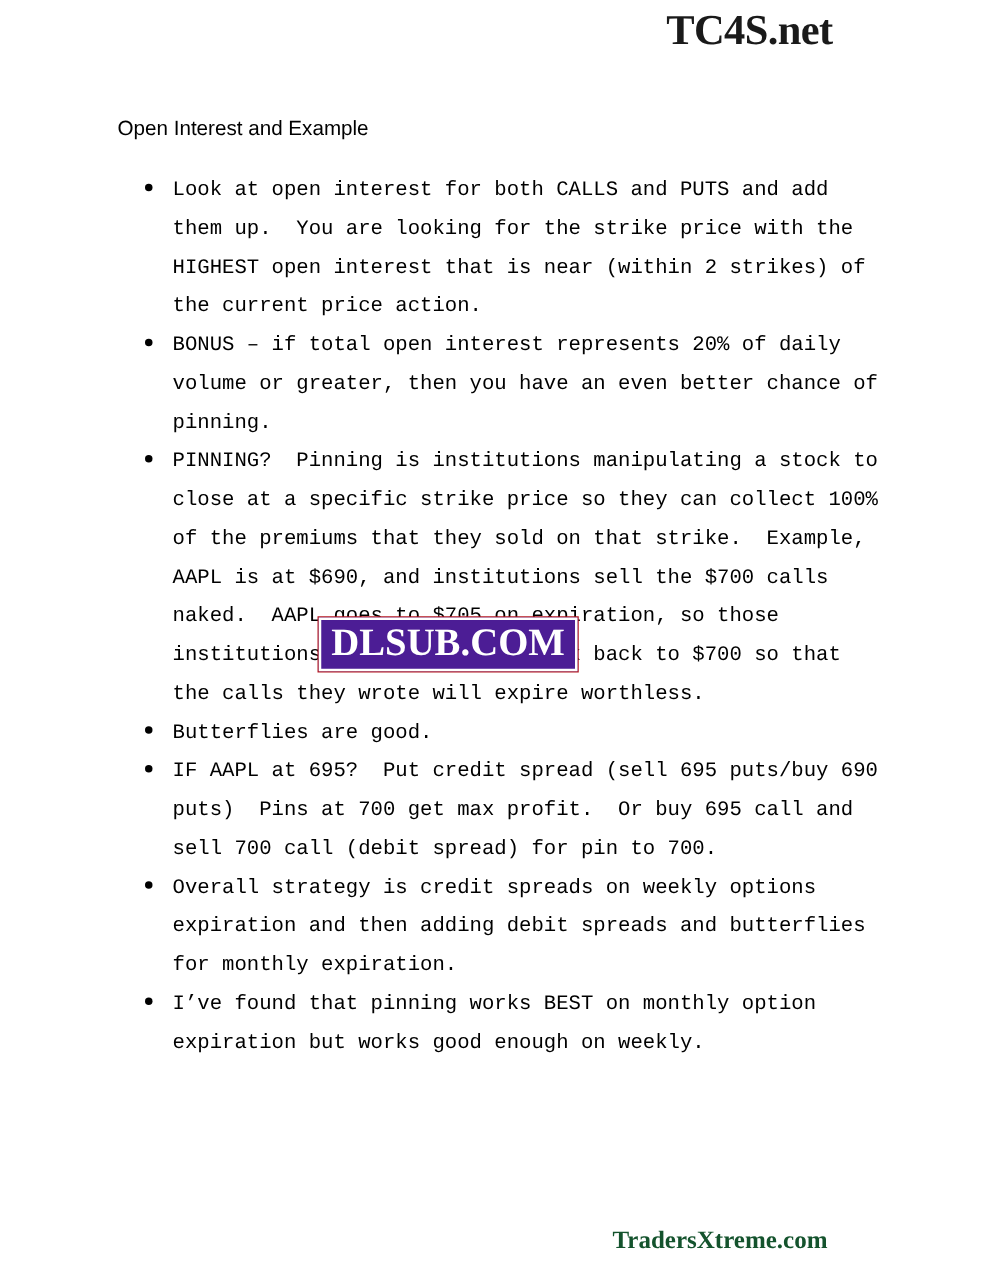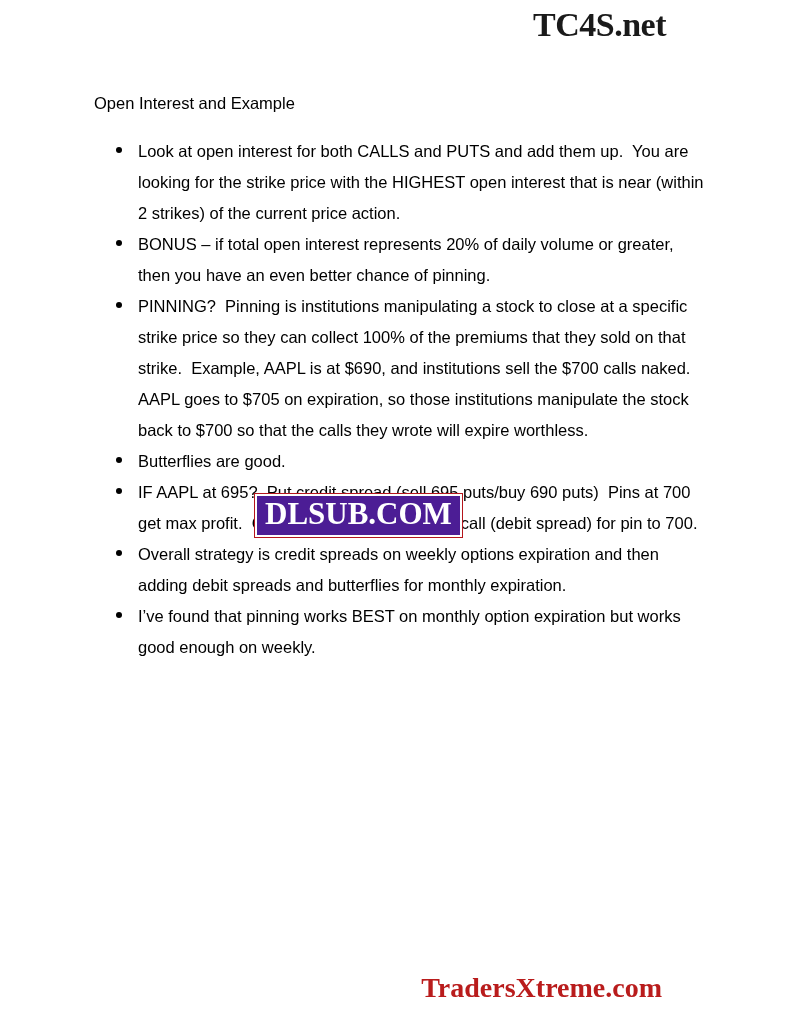--- a/index.html
+++ b/index.html
@@ -43,20 +43,21 @@
   }
   
   .bullet-list {
     position: absolute;
     top: 136px;
     left: 110px;
     width: 600px;
     margin: 0;
     padding: 0;
     list-style: none;
+    font-family: Liberation Mono, monospace;
   }
   .bullet-item {
     position: relative;
     padding-left: 28px;
     margin-bottom: 0px;
     font-size: 16.5px;
     line-height: 31px;
     color: #000000;
   }
   .bullet-item .dot {
@@ -89,22 +90,22 @@
     box-shadow: 0 0 0 1px #b5161c;
     line-height: 1.05;
   }
   
   .footer-logo {
     position: absolute;
     bottom: 22px;
     right: 22px;
     font-family: "Liberation Serif", serif;
     font-weight: bold;
-    font-size: 28px;
-    color: #b91c1c;
+    font-size: 20px;
+    color: #14532d;
     line-height: 1;
   }
 </style>
 </head>
 <body>
 
 <div class="page">
 
   <div class="header-logo">TC4S.net</div>
 

